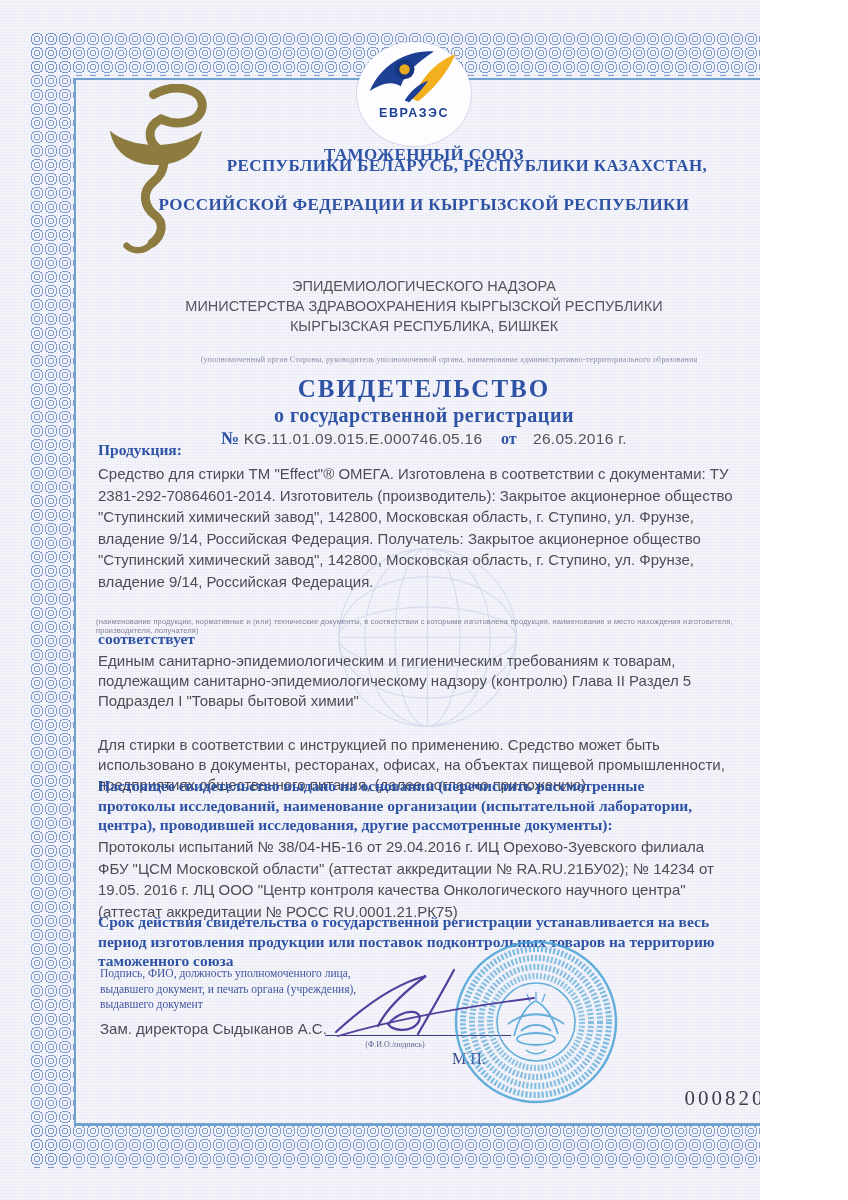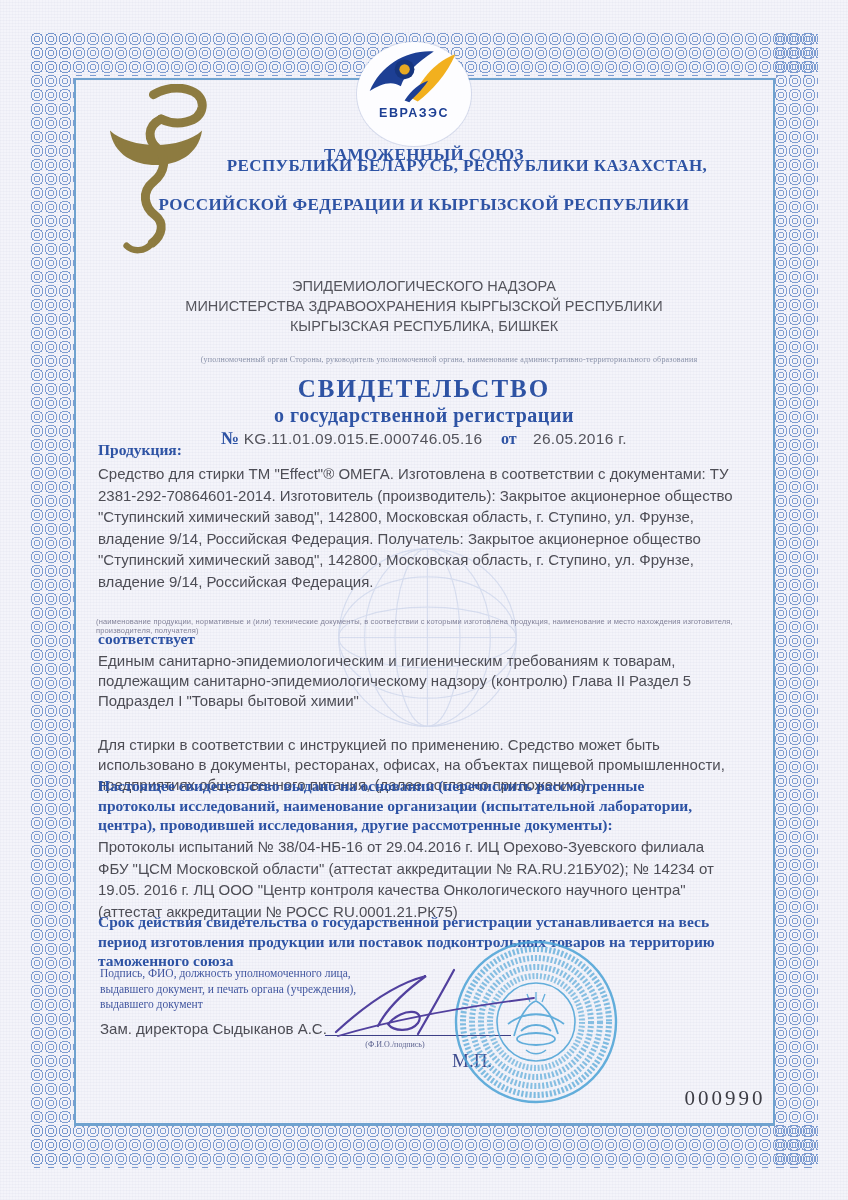--- a/index.html
+++ b/index.html
@@ -2,21 +2,21 @@
 <html><head>
 <meta charset="utf-8">
 <style>
   html,body{margin:0;padding:0;}
   body{
     width:848px;height:1200px;
     font-family:"Liberation Sans",sans-serif;
     background:#ffffff;
   }
   .page{
-    position:relative;width:848px;height:1200px;overflow:hidden;
+    position:relative;width:760px;height:1200px;overflow:hidden;
     background:
       repeating-linear-gradient(0deg, rgba(186,190,214,0.10) 0 1px, transparent 1px 3px),
       repeating-linear-gradient(90deg, rgba(186,190,214,0.08) 0 1px, transparent 1px 3px),
       #f4f4fa;
   }
   
   .orn{
     position:absolute;
     background-image:
       radial-gradient(circle at 7px 7px, transparent 0 2.2px, #7495cd 2.2px 3.4px, transparent 3.4px 5.2px, #7495cd 5.2px 6.4px, transparent 6.4px);
@@ -48,21 +48,21 @@
   .num-from{font-family:"Liberation Serif",serif;font-weight:bold;color:#2e53a4;font-size:16px;margin:0 12px 0 14px;}
   .sec-label{font-size:15.5px;}
   .para{font-size:15px;line-height:21.5px;width:668px;}
   .para-tight{font-size:15px;line-height:20px;width:668px;}
   .bold-blue-para{font-size:15.5px;line-height:19.5px;width:672px;}
   .foot-note{font-family:Liberation Sans, sans-serif;font-size:7.5px;color:#83839a;letter-spacing:.15px;}
   .sig-note{font-family:"Liberation Serif",serif;font-size:11.5px;line-height:15.5px;color:#41569f;}
   .signer{font-size:15px;color:#4d4d55;}
   .sig-line{border-top:1.5px solid #3c3f86;}
   .sig-caption{font-family:"Liberation Serif",serif;font-size:8px;color:#5b628f;text-align:center;}
-  .mp{font-family:"Liberation Serif",serif;font-size:19px;color:#3e4c8e;}
+  .mp{font-family:"Liberation Serif",serif;font-size:16px;color:#3e4c8e;}
   .serial{font-family:"Liberation Serif",serif;font-size:21px;color:#3c3c44;letter-spacing:3px;}
   .logo-wrap{
     left:357px;top:42px;width:114px;height:104px;border-radius:50%;
     background:#fdfdff;box-shadow:0 0 0 1px rgba(130,150,200,.25);
     text-align:center;z-index:5;
   }
   .logo-label{font-family:"Liberation Sans",sans-serif;font-weight:bold;font-size:12.5px;color:#1d3f94;letter-spacing:1.5px;display:block;margin-top:-6px;}
 </style>
 </head>
 <body>
@@ -185,15 +185,15 @@
 
   <svg class="abs" style="left:328px;top:966px;" width="212" height="84" viewBox="0 0 212 84">
     <g stroke="#51409e" fill="none" stroke-width="2.2" stroke-linecap="round">
       <path d="M8,66 C34,42 66,18 98,10 C76,26 58,44 50,60"></path>
       <path d="M60,58 C76,40 98,44 90,57 C83,66 66,66 60,58"></path>
       <path d="M126,4 C112,30 98,54 90,68"></path>
       <path d="M10,70 C64,54 128,42 206,32" stroke-width="1.8"></path>
     </g>
   </svg>
 
-  <div class="abs serial" style="left:640px;top:1086px;width:170px;text-align:center;">000990</div>
+  <div class="abs serial" style="left:640px;top:1086px;width:170px;text-align:center;">000820</div>
 
 </div>
 
 </body></html>

